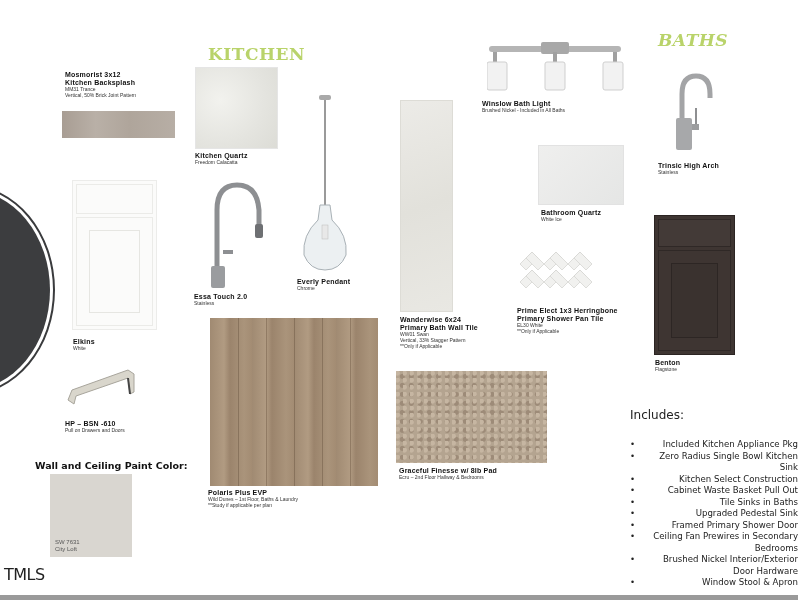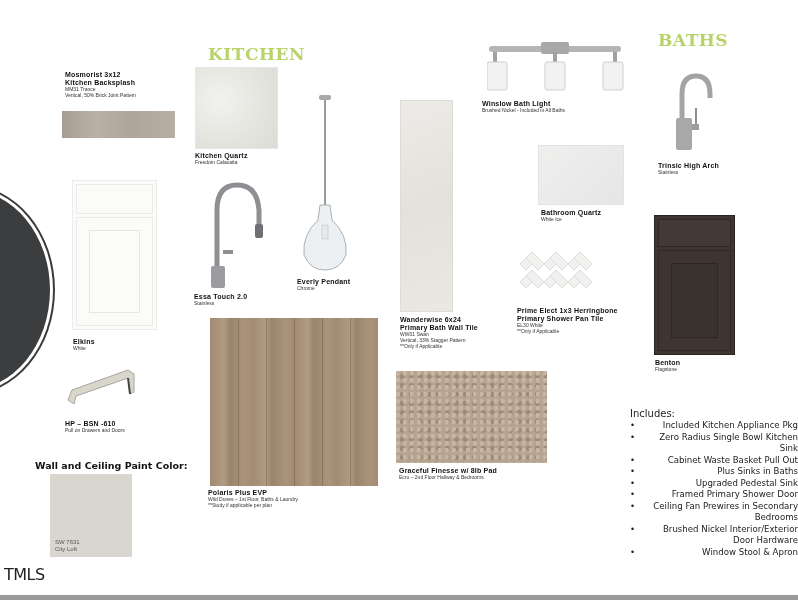--- a/index.html
+++ b/index.html
@@ -37,37 +37,37 @@
   .evp .board { position: absolute; top: 0; bottom: 0; width: 1px; background: rgba(90,70,50,0.35); }
   
   .carpet { left: 396px; top: 371px; width: 151px; height: 92px; background: radial-gradient(circle at 20% 30%, #c6b6a2 0 2px, transparent 3px), radial-gradient(circle at 70% 60%, #9d8b78 0 2px, transparent 3px), #b4a490; background-size: 7px 7px, 9px 9px, auto; }
   
   .paint { left: 50px; top: 474px; width: 82px; height: 83px; background: #d9d6d0; }
   .paint .code { position: absolute; left: 5px; bottom: 4px; font-size: 6px; color: #555; line-height: 1.2; }
   
   .herring { left: 520px; top: 244px; width: 80px; height: 56px; }
   
   .includes { left: 630px; top: 408px; width: 168px; font-size: 9px; color: #222; font-family: "DejaVu Sans", sans-serif; }
-  .includes .title { font-size: 10px; margin-bottom: 1px; }
+  .includes .title { font-size: 12px; margin-bottom: 17px; }
   .includes ul { list-style: none; text-align: right; }
   .includes li { position: relative; padding-left: 16px; line-height: 11.5px; font-size: 8.6px; }
   .includes li::before { content: "•"; position: absolute; left: 0; top: 0; }
   .paint-heading { left: 35px; top: 460px; font-size: 9.5px; font-weight: bold; color: #111; font-family: "DejaVu Sans", sans-serif; }
   .mls { left: 4px; top: 565px; font-size: 16px; color: #222; font-family: "DejaVu Sans", sans-serif; letter-spacing: -0.5px; }
   .bottom-bar { left: 0; top: 595px; width: 798px; height: 5px; background: #9a9a9a; }
 </style>
 </head>
 <body>
 
 <div class="circle-wrap">
     <div class="circle-inner"></div>
   </div>
 
 <div class="abs section-title" style="left:208px;top:44px;">KITCHEN</div>
-<div class="abs section-title" style="left:658px;top:30px;">BATHS</div>
+<div class="abs section-title" style="left:658px;top:30px;font-style:italic;">BATHS</div>
 
 <div class="lbl" style="left:65px;top:71px;">
   <span class="name">Mosmorist 3x12</span>
   <span class="name">Kitchen Backsplash</span>
   <span class="sub">MM31 Trance</span>
   <span class="sub">Vertical, 50% Brick Joint Pattern</span>
 </div>
 <div class="swatch backsplash"></div>
 
 <div class="swatch quartz-k"></div>
@@ -218,22 +218,23 @@
     <div>SW 7631</div>
     <div>City Loft</div>
   </div>
 </div>
 
 <div class="abs includes">
   <div class="title">Includes:</div>
   <ul>
     <li>Included Kitchen Appliance Pkg</li>
     <li>Zero Radius Single Bowl Kitchen Sink</li>
+    <li>Kitchen Select Construction</li>
     <li>Cabinet Waste Basket Pull Out</li>
-    <li>Plus Sinks in Baths</li>
+    <li>Tile Sinks in Baths</li>
     <li>Upgraded Pedestal Sink</li>
     <li>Framed Primary Shower Door</li>
     <li>Ceiling Fan Prewires in Secondary Bedrooms</li>
     <li>Brushed Nickel Interior/Exterior Door Hardware</li>
     <li>Window Stool &amp; Apron</li>
   </ul>
 </div>
 
 <div class="abs mls">TMLS</div>
 <div class="abs bottom-bar"></div>

